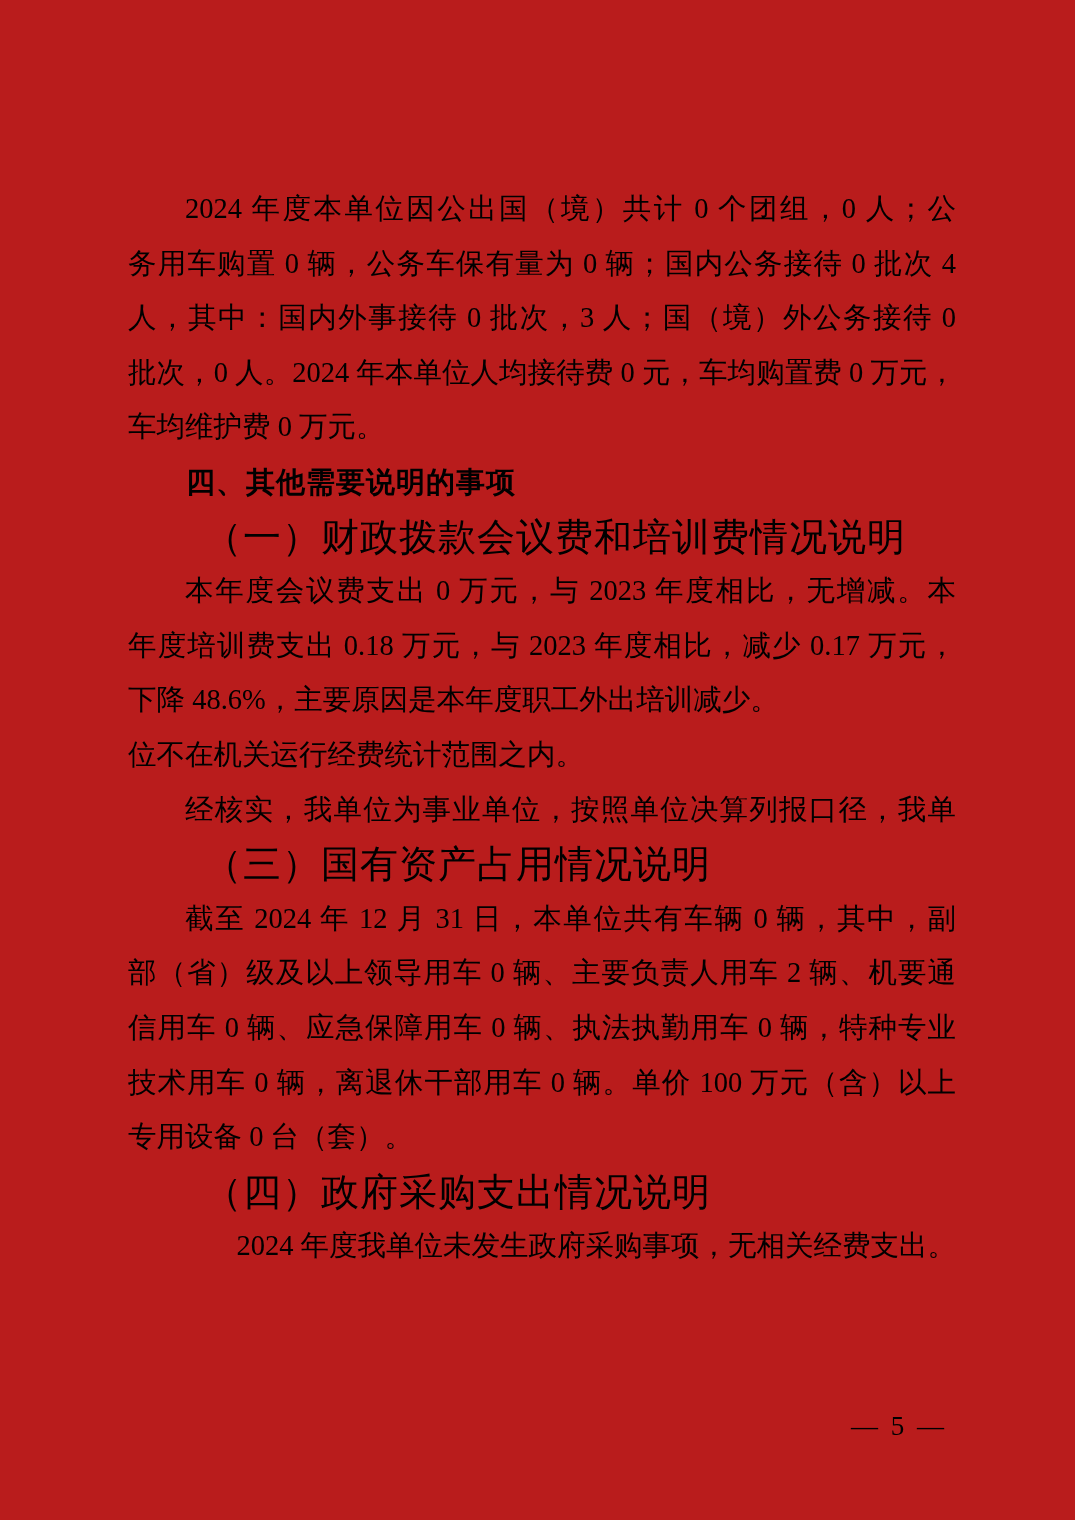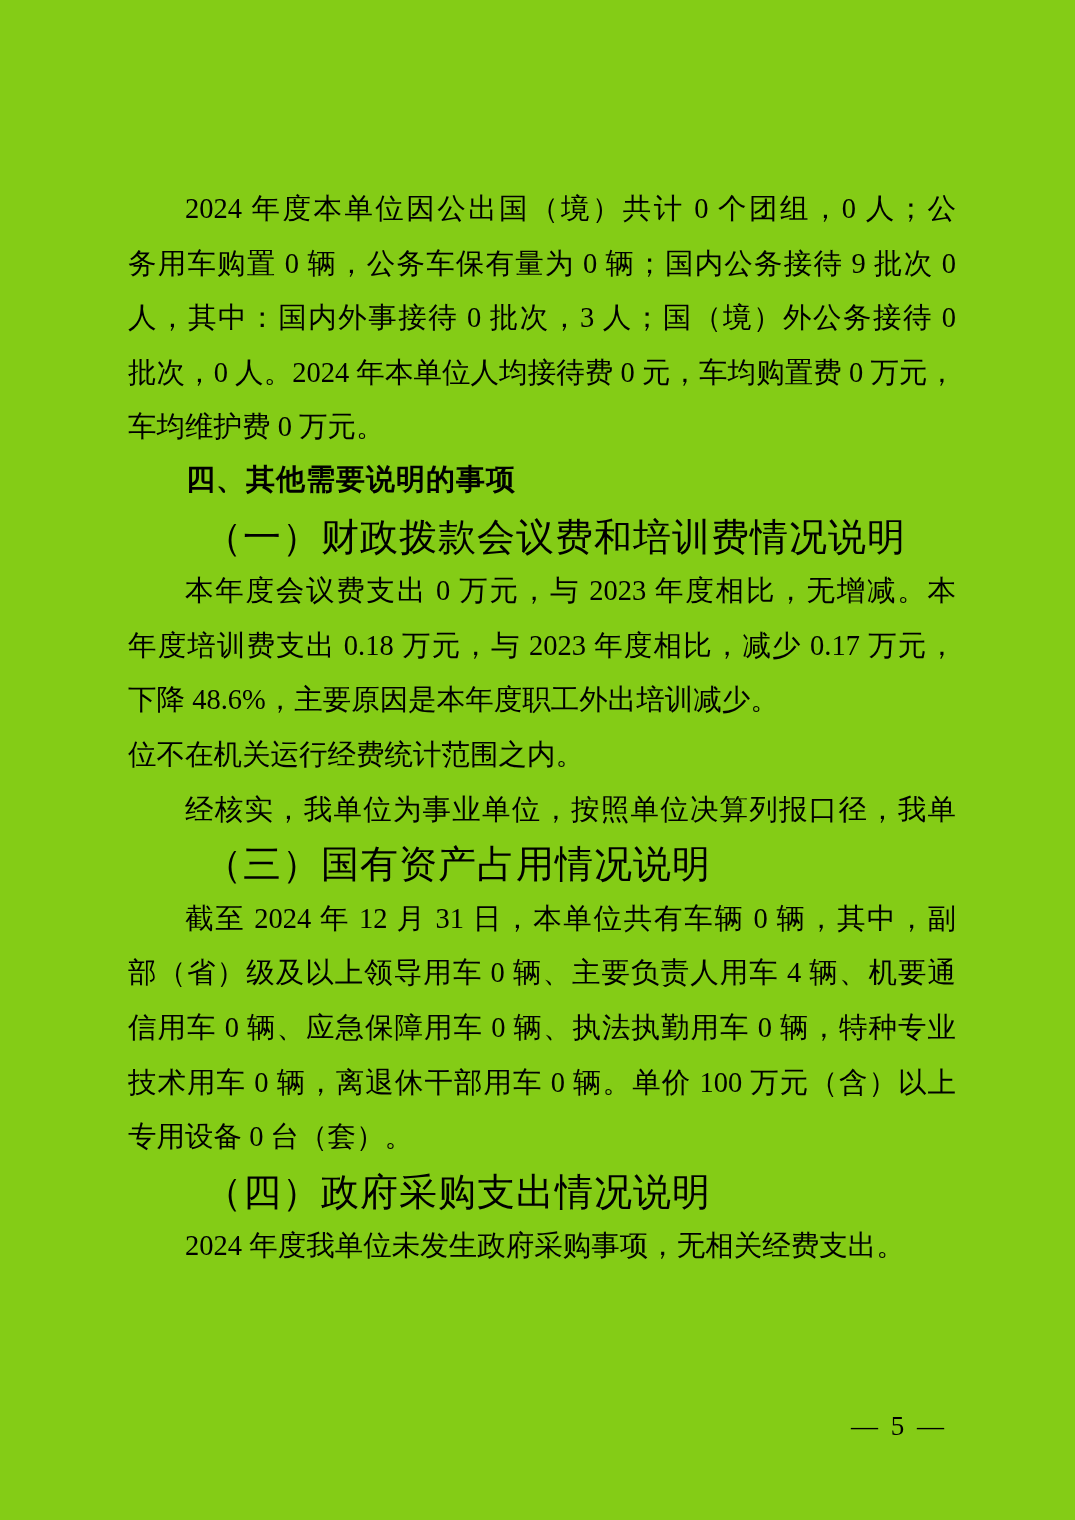--- a/index.html
+++ b/index.html
@@ -9,46 +9,47 @@
   body {
     width: 1075px;
     height: 1520px;
     background: #ffffff;
     overflow: hidden;
   }
   .page {
     position: relative;
     width: 1075px;
     height: 1520px;
-    background: #84cc16;
+    background: #b91c1c;
     color: #000000;
     font-family: "Liberation Serif", serif;
   }
   .content {
     position: absolute;
     left: 128px;
     top: 182px;
     width: 828px;
   }
   .line {
     height: 54.6px;
     line-height: 54.6px;
     font-size: 28.5px;
     font-family: "Liberation Serif", serif;
     color: #000000;
   }
   .indent {
     text-indent: 2em;
+    text-align: right;
   }
   .fill {
     text-align: justify;
     text-align-last: justify;
   }
   .sec-title {
-    font-family: Liberation Mono, monospace;
+    font-family: Liberation Serif, serif;
     font-weight: 700;
     font-size: 29px;
     text-indent: 2em;
     letter-spacing: 1px;
   }
   .sub-title {
     text-indent: 2em;
     font-size: 38px;
     letter-spacing: 1px;
   }
@@ -64,21 +65,21 @@
   }
 </style>
 </head>
 <body>
 
 <div class="page">
   <div class="content">
 
     <div class="para">
         <div class="line indent fill">2024 年度本单位因公出国（境）共计 0 个团组，0 人；公</div>
-        <div class="line fill">务用车购置 0 辆，公务车保有量为 0 辆；国内公务接待 9 批次 0</div>
+        <div class="line fill">务用车购置 0 辆，公务车保有量为 0 辆；国内公务接待 0 批次 4</div>
         <div class="line fill">人，其中：国内外事接待 0 批次，3 人；国（境）外公务接待 0</div>
         <div class="line fill">批次，0 人。2024 年本单位人均接待费 0 元，车均购置费 0 万元，</div>
         <div class="line">车均维护费 0 万元。</div>
       </div>
 
     <div class="line sec-title">四、其他需要说明的事项</div>
 
     <div class="line sub-title">（一）财政拨款会议费和培训费情况说明</div>
     <div class="para">
         <div class="line indent fill">本年度会议费支出 0 万元，与 2023 年度相比，无增减。本</div>
@@ -87,21 +88,21 @@
       </div>
 
     <div class="para">
         <div class="line">位不在机关运行经费统计范围之内。</div>
         <div class="line indent fill">经核实，我单位为事业单位，按照单位决算列报口径，我单</div>
       </div>
 
     <div class="line sub-title">（三）国有资产占用情况说明</div>
     <div class="para">
         <div class="line indent fill">截至 2024 年 12 月 31 日，本单位共有车辆 0 辆，其中，副</div>
-        <div class="line fill">部（省）级及以上领导用车 0 辆、主要负责人用车 4 辆、机要通</div>
+        <div class="line fill">部（省）级及以上领导用车 0 辆、主要负责人用车 2 辆、机要通</div>
         <div class="line fill">信用车 0 辆、应急保障用车 0 辆、执法执勤用车 0 辆，特种专业</div>
         <div class="line fill">技术用车 0 辆，离退休干部用车 0 辆。单价 100 万元（含）以上</div>
         <div class="line">专用设备 0 台（套）。</div>
       </div>
 
     <div class="line sub-title">（四）政府采购支出情况说明</div>
     <div class="para">
         <div class="line indent">2024 年度我单位未发生政府采购事项，无相关经费支出。</div>
       </div>
 

